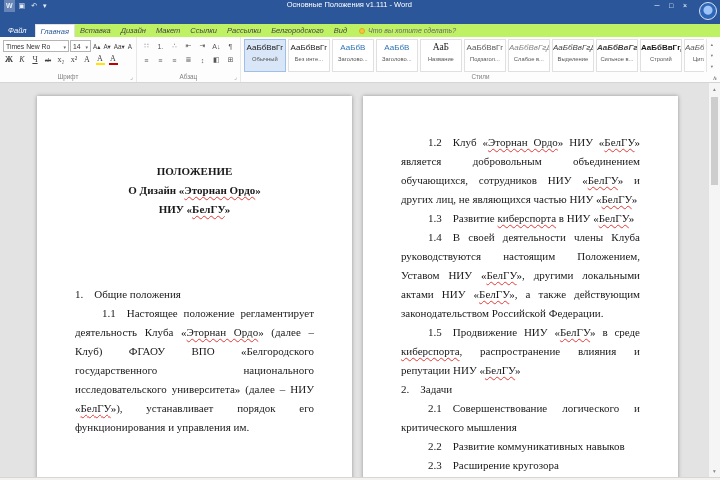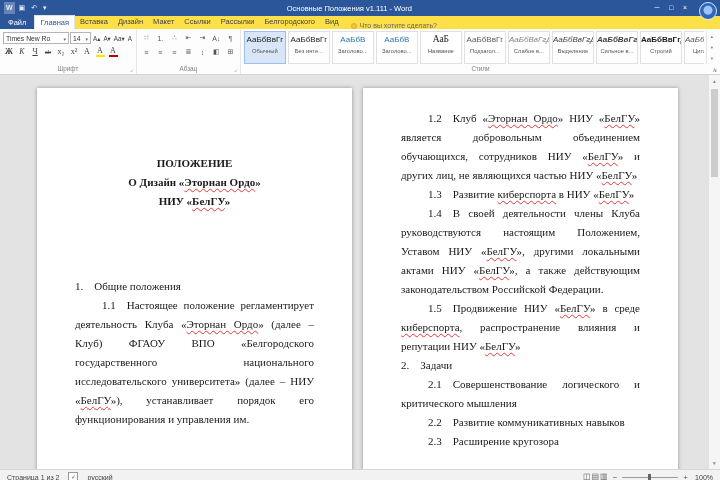--- a/index.html
+++ b/index.html
@@ -2,33 +2,33 @@
 <html><head>
 <meta charset="utf-8">
 <style>
   * { margin:0; padding:0; box-sizing:border-box; }
   html,body { width:720px; height:480px; overflow:hidden; }
   body { font-family:"Liberation Sans", sans-serif; background:#e3e3e3; }
 
   .app { position:relative; width:720px; height:480px; overflow:hidden; background:#e3e3e3; }
 
   
-  .titlebar { height:16px; background:#2b579a; color:#fff; display:flex; align-items:center; padding:0 4px; }
+  .titlebar { height:24px; background:#2b579a; color:#fff; display:flex; align-items:flex-start; padding:0 4px; }
   .qat { display:flex; align-items:center; gap:2px; }
   .qat-btn { font-size:7px; line-height:12px; padding:0 2px; color:#e8eefa; }
   .qat-btn:first-child { background:rgba(255,255,255,.28); font-weight:bold; }
   .title-text { flex:1; text-align:center; font-size:7.5px; white-space:nowrap; overflow:hidden; }
   .win-controls { display:flex; margin-right:24px; }
   .win-btn { width:14px; text-align:center; font-size:7px; line-height:12px; color:#fff; }
   .avatar { position:absolute; top:2px; right:3px; width:18px; height:18px; border-radius:50%;
             background:radial-gradient(circle at 50% 45%, #9dc3f7 0 4px, #2e66b8 5px 100%);
             border:1px solid #d9e5f6; z-index:6; }
 
   
-  .tabrow { height:13px; background:#fde047; display:flex; align-items:flex-end; font-size:7.5px; color:#444; }
+  .tabrow { height:13px; background:#bef264; display:flex; align-items:center; font-size:7.5px; color:#444;font-style:italic; }
   .file-tab { background:#2b579a; color:#fff; padding:0 8px; line-height:13px; }
   .tabs { display:flex; }
   .tab { padding:0 5px; line-height:13px; white-space:nowrap; }
   .tab.active { color:#2b579a; background:#fff; border:1px solid #e1e1e1; border-bottom:none; }
   .search { display:flex; align-items:center; gap:3px; padding:0 7px; color:#666; font-size:7px; white-space:nowrap; }
   .bulb { width:6px; height:6px; border-radius:50%; background:#f6c63e; border:1px solid #d9a921; }
 
   
   .ribbon { height:46px; background:#fdfdfd; display:flex; border-bottom:1px solid #d5d5d5; position:relative; }
   .group { display:flex; flex-direction:column; padding:2px 3px 0; border-right:1px solid #e8e8e8; }
@@ -70,21 +70,21 @@
   .gallery-arrows span { flex:1; font-size:4.5px; color:#777; display:flex; align-items:center; justify-content:center; }
   .collapse-ribbon { position:absolute; right:3px; bottom:1px; font-size:6px; color:#777; }
 
   
   .doc-area { position:relative; height:394px; overflow:hidden; background:#e3e3e3; }
   .page { position:absolute; top:13px; width:315px; height:452px; background:#fff;
           box-shadow:0 0 4px rgba(0,0,0,.35); font-family:"Liberation Serif", serif; color:#1a1a1a; }
   .page-1 { left:37px; }
   .page-2 { left:363px; }
   .page-content { padding:0 38px; }
-  .page-2 .page-content { padding-top:21px; }
+  .page-2 .page-content { padding-top:37px; }
   .blk { font-size:11px; line-height:19px; }
   .blk-title { text-align:center; font-weight:bold; }
   .page-1 .blk-title:first-child { margin-top:66px; }
   .blk-section { }
   .page-1 .blk-section { margin-top:66px; }
   .blk-body { text-align:justify; text-indent:27px; }
   .spell { text-decoration-line:underline; text-decoration-style:wavy; text-decoration-color:#e53935;
            text-decoration-thickness:1px; text-underline-offset:2px; }
 
   .scrollbar { position:absolute; right:0; top:0; bottom:0; width:12px; background:#f5f5f5; border-left:1px solid #e2e2e2; }

